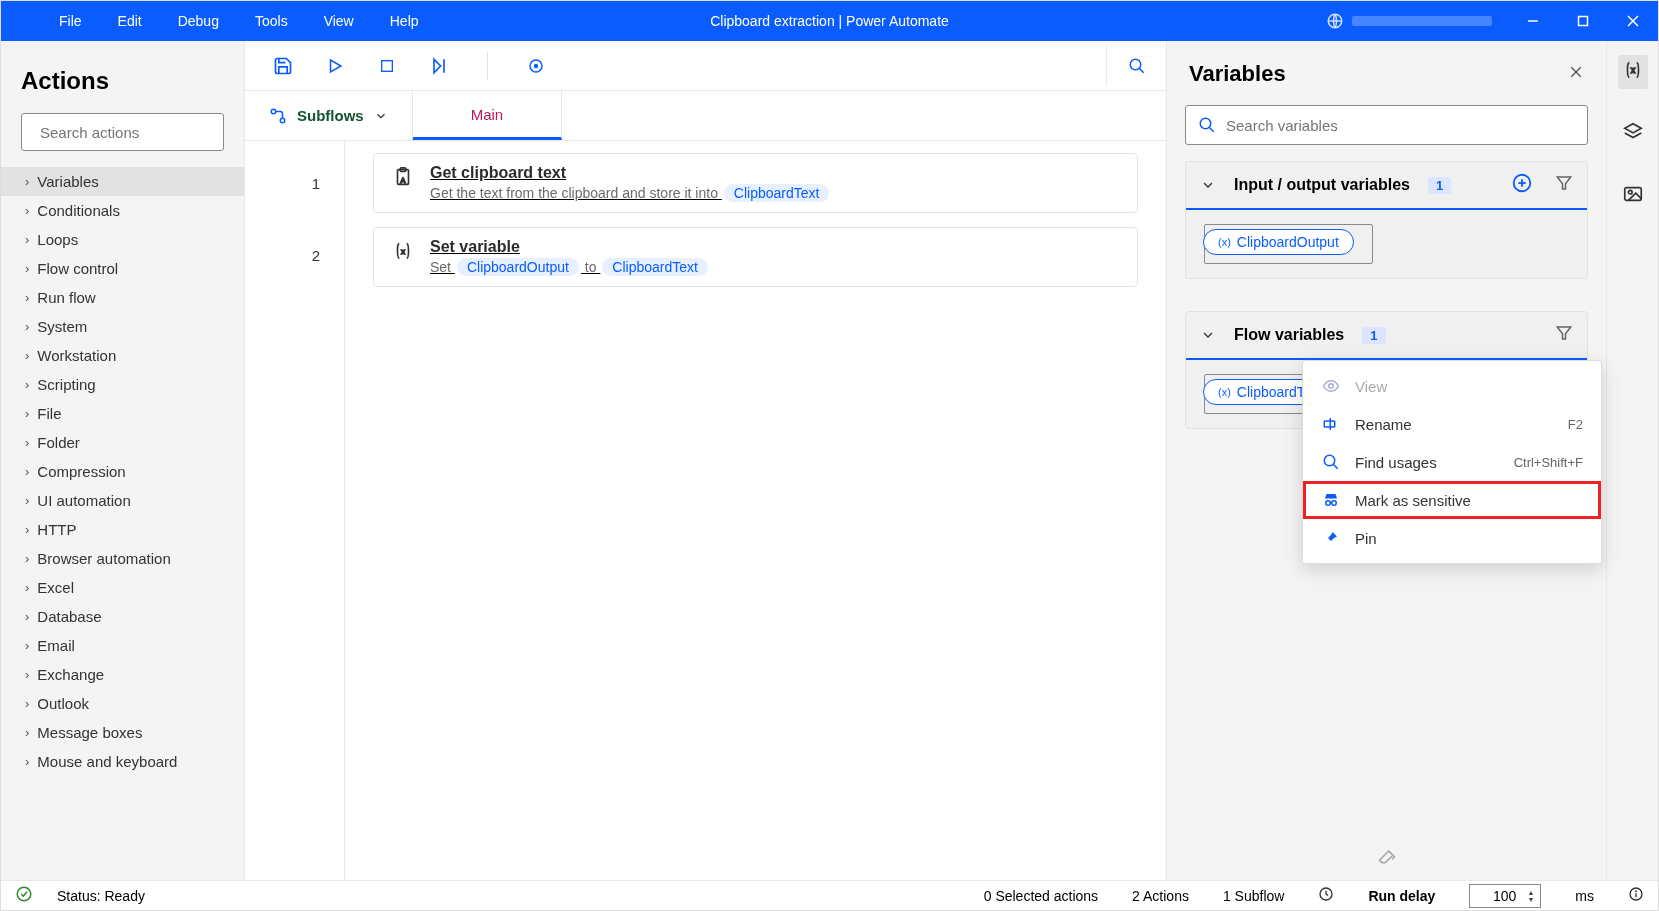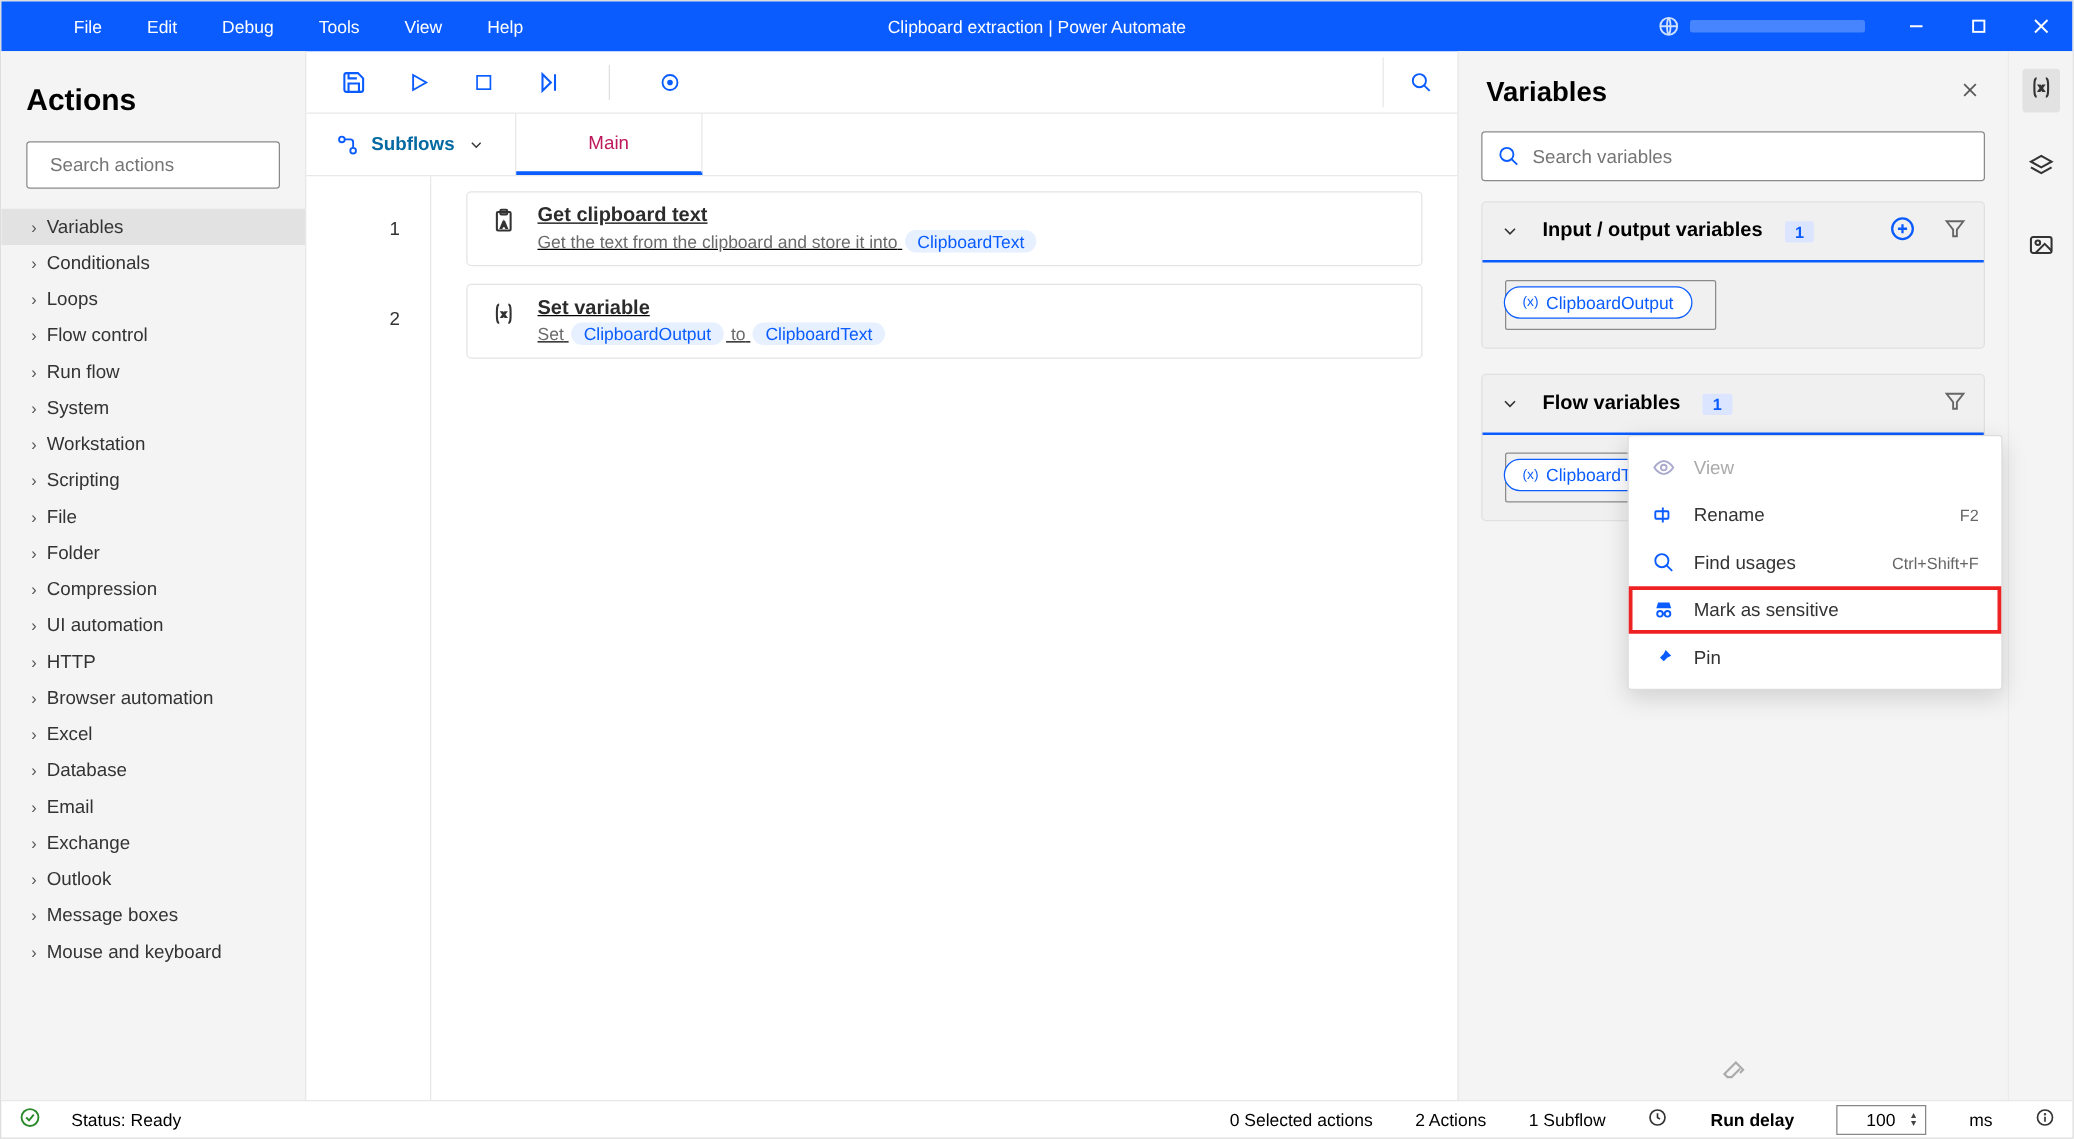--- a/index.html
+++ b/index.html
@@ -32,21 +32,21 @@
 .actions-list { flex: 1; overflow: auto; padding-top: 6px; position: relative; }
 .actions-list::-webkit-scrollbar { width: 14px; }
 .actions-list::-webkit-scrollbar-thumb { background: #c9c9c9; border-radius: 7px; border: 3px solid #f4f4f4; }
 .actions-item { display: flex; align-items: center; gap: 8px; padding: 6px 10px 6px 24px; font-size: 15px; color: #333; cursor: pointer; }
 .actions-item.active { background: #e2e2e2; font-weight: 400; }
 .chev { font-size: 13px; color: #555; }
 
 
 .center { flex: 1; display: flex; flex-direction: column; min-width: 0; }
 .subflow-tabs { height: 50px; border-bottom: 1px solid #e8e8e8; display: flex; align-items: stretch; }
-.subflow-toggle { display: flex; align-items: center; gap: 10px; padding: 0 24px; border-right: 1px solid #e8e8e8; color: #0369a1; cursor: pointer; }
+.subflow-toggle { display: flex; align-items: center; gap: 10px; padding: 0 24px; border-right: 1px solid #e8e8e8; color: #14532d; cursor: pointer; }
 .main-tab { display: flex; align-items: center; padding: 0 58px; border-bottom: 3px solid #0a5cff; border-right: 1px solid #e8e8e8; font-size: 15px; color: #be185d; }
 
 
 .steps { flex: 1; display: flex; }
 .gutter { width: 100px; padding-top: 18px; }
 .gutter-row { height: 72px; display: flex; align-items: flex-start; justify-content: flex-end; padding-right: 24px; padding-top: 16px; color: #333; font-size: 15px; }
 .gutter-sep { border-right: 1px solid #e8e8e8; }
 .step-list { flex: 1; padding: 12px 28px 12px 28px; }
 .step-card { border: 1px solid #e4e4e4; border-radius: 4px; padding: 10px 18px; margin-bottom: 14px; display: flex; gap: 14px; }
 .step-icon { width: 24px; height: 24px; margin-top: 2px; color: #333; }
@@ -54,21 +54,21 @@
 .step-title { font-size: 16px; font-weight: 600; color: #2b2b2b; }
 .step-desc { font-size: 14px; color: #6a6a6a; margin-top: 2px; }
 .token { display: inline-block; background: #e6f0ff; color: #0a5cff; border-radius: 10px; padding: 1px 10px; font-size: 14px; margin: 0 2px; }
 
 
 .vars { width: 440px; background: #f4f4f4; border-left: 1px solid #e8e8e8; display: flex; flex-direction: column; padding: 12px 18px; position: relative; }
 .vars-header { display: flex; align-items: center; justify-content: space-between; padding: 8px 4px 8px 4px; }
 .vars-title { font-size: 22px; font-weight: 600; }
 .vars-search { border: 1px solid #8a8a8a; border-radius: 3px; background: #fff; height: 40px; display: flex; align-items: center; padding: 0 12px; gap: 10px; margin: 10px 0 16px; }
 .vars-search input { border: none; outline: none; font-size: 15px; flex: 1; }
-.vars-group { border: 1px solid #e0e0e0; border-radius: 4px; background: #f0f0f0; margin-bottom: 20px; }
+.vars-group { border: 1px solid #e0e0e0; border-radius: 4px; background: #f0f0f0; margin-bottom: 32px; }
 .vars-group-header { height: 48px; display: flex; align-items: center; padding: 0 14px; gap: 18px; border-bottom: 2px solid #0a5cff; }
 .vars-group-title { font-size: 16px; font-weight: 600; flex: 0 0 auto; }
 .badge { background: #dbe5ff; color: #0a5cff; font-size: 13px; padding: 1px 8px; border-radius: 2px; font-weight: 600; }
 .vars-group-actions { margin-left: auto; display: flex; gap: 22px; align-items: center; color: #0a5cff; }
 .vars-group-body { padding: 14px 18px; display: flex; gap: 10px; position: relative; }
 .var-pill { border: 1px solid #0a5cff; background: #fff; border-radius: 16px; padding: 4px 14px; color: #0a5cff; font-size: 14px; display: flex; align-items: center; gap: 6px; }
 .var-box { border: 1px solid #8a8a8a; padding: 6px 8px; border-radius: 2px; display: flex; }
 .var-more { margin-left: auto; color: #666; cursor: pointer; padding: 6px; }
 
 

